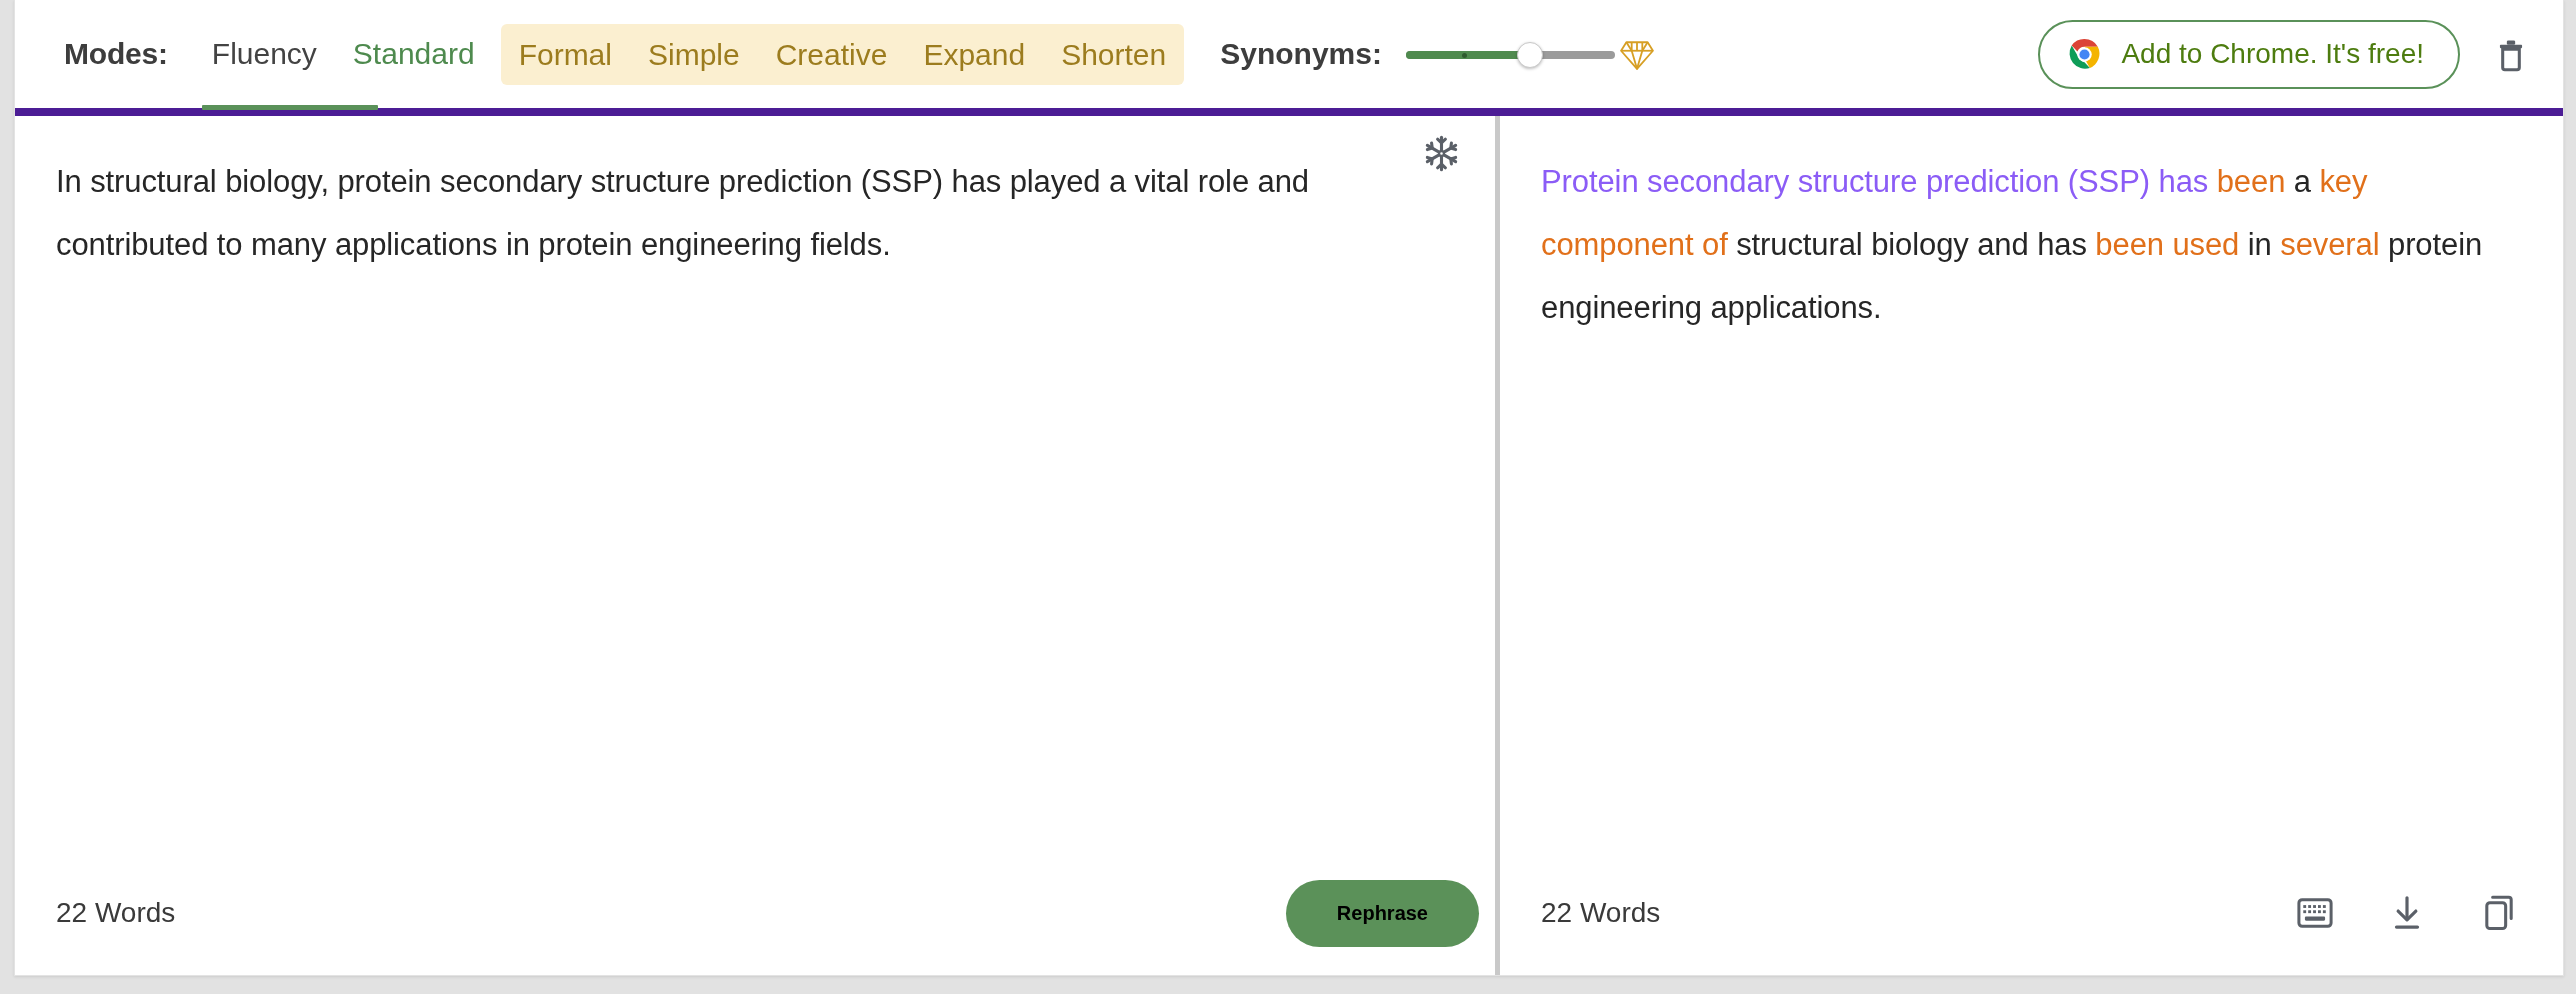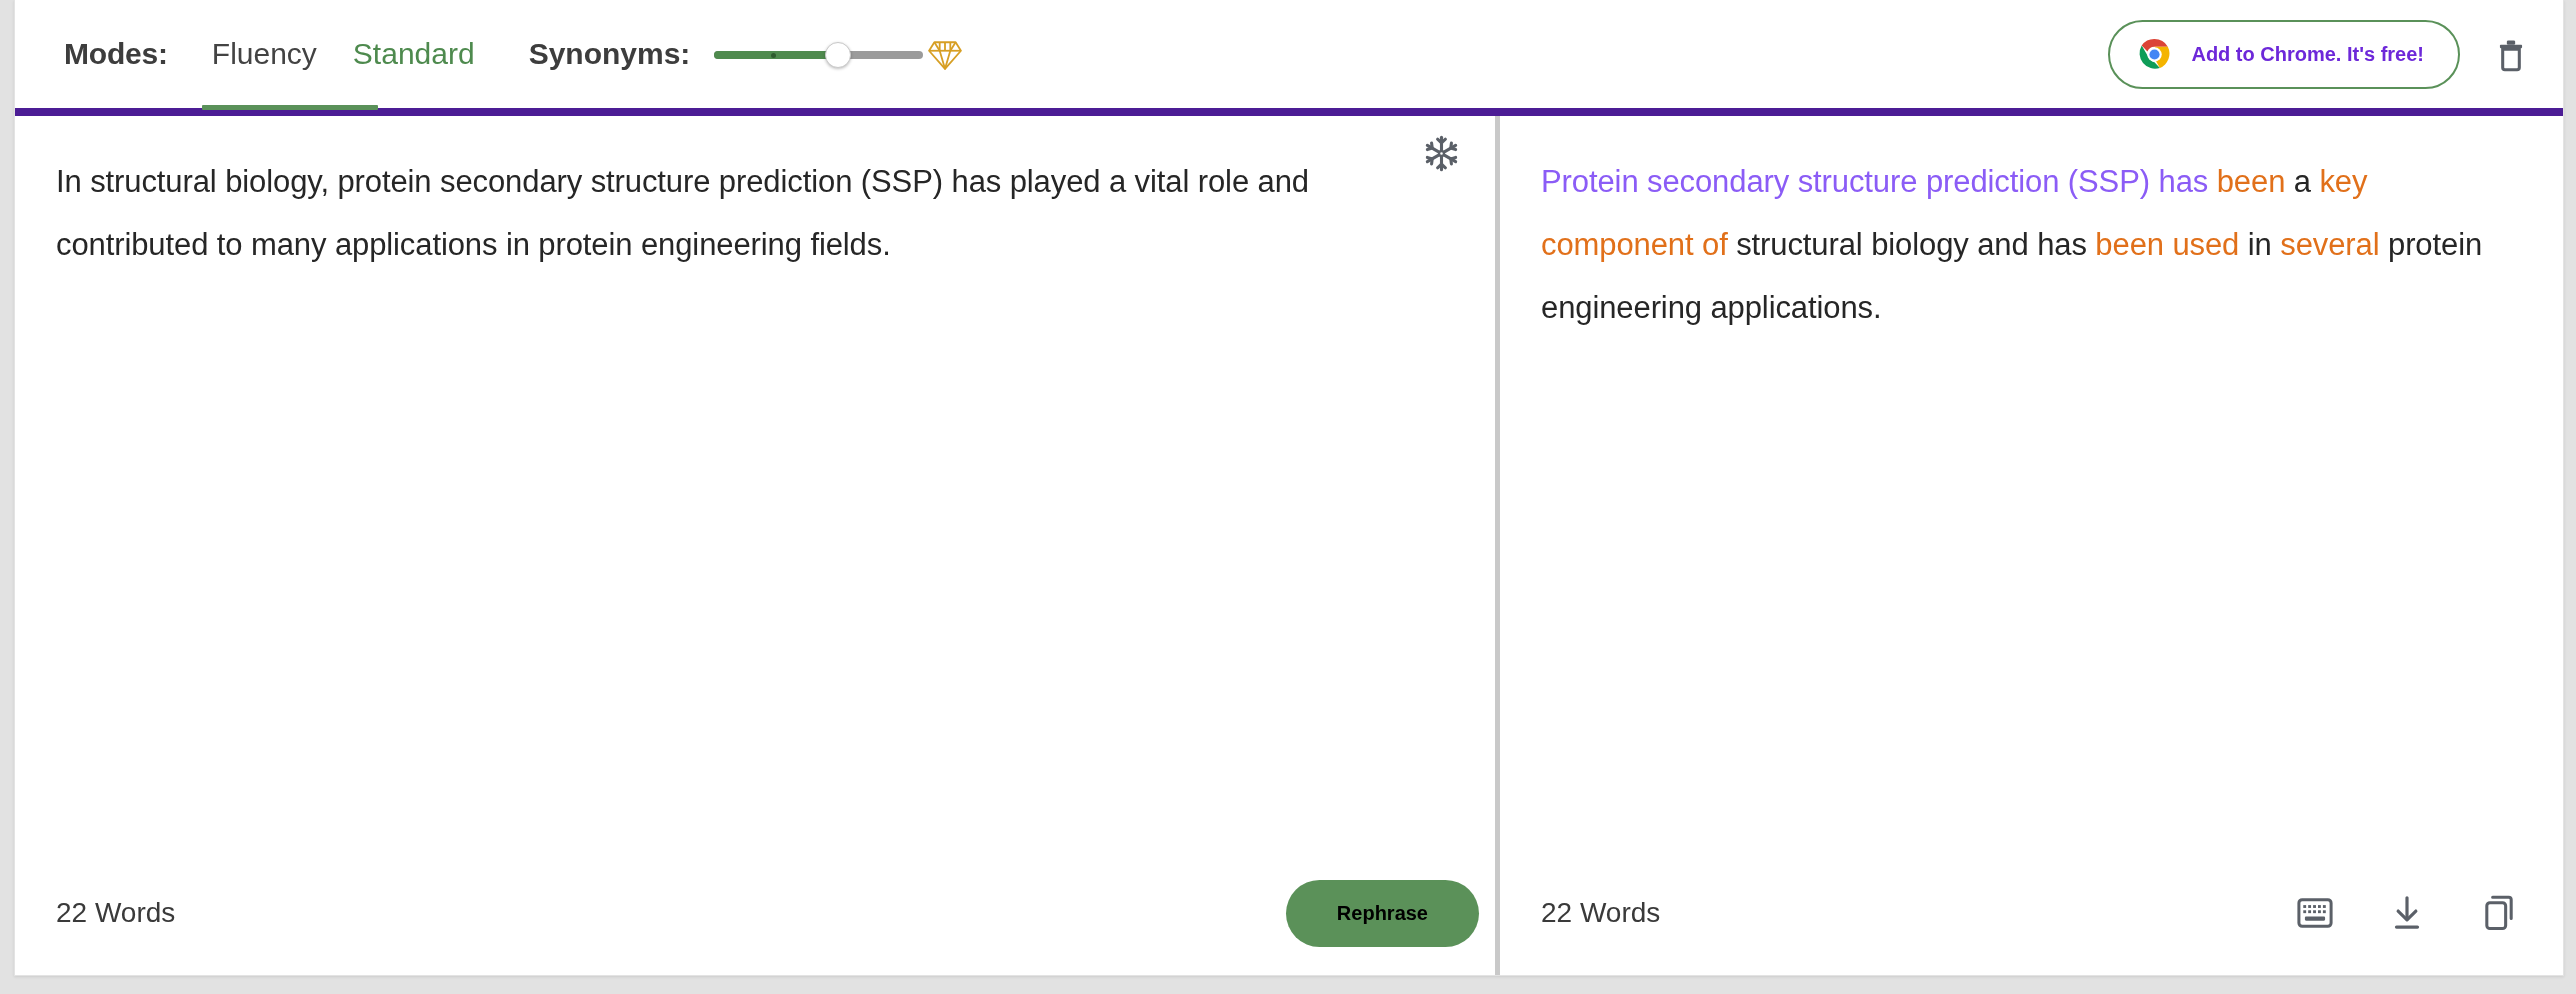--- a/index.html
+++ b/index.html
@@ -159,23 +159,23 @@
     align-items: center;
     gap: 18px;
     border: 2px solid #5a9159;
     border-radius: 39px;
     padding: 14px 34px 14px 26px;
     background: #fff;
     cursor: pointer;
     white-space: nowrap;
   }
   .chrome-btn span.label {
-    font-size: 20px;
-    color: #6d28d9;
-    font-weight: 700;
+    font-size: 28px;
+    color: #4d7c0f;
+    font-weight: 400;
   }
   .trash-btn {
     width: 45px; height: 45px;
     display: flex; align-items: center; justify-content: center;
     cursor: pointer;
   }
 
   
   .panels {
     flex: 1;
@@ -258,20 +258,27 @@
 
 <div id="app">
 
   <div class="toolbar">
 
     <div class="modes-label">Modes:</div>
 
     <div class="mode-list">
       <div class="mode plain">Fluency</div>
       <div class="mode active">Standard</div>
+      <div class="premium-group">
+        <div class="mode">Formal</div>
+        <div class="mode">Simple</div>
+        <div class="mode">Creative</div>
+        <div class="mode">Expand</div>
+        <div class="mode">Shorten</div>
+      </div>
     </div>
 
     <div class="active-underline"></div>
 
     <div class="synonyms-block">
       <div class="synonyms-label">Synonyms:</div>
       <div class="slider-wrap">
         <div class="slider-track"></div>
         <div class="slider-fill"></div>
         <div class="slider-tick"></div>

